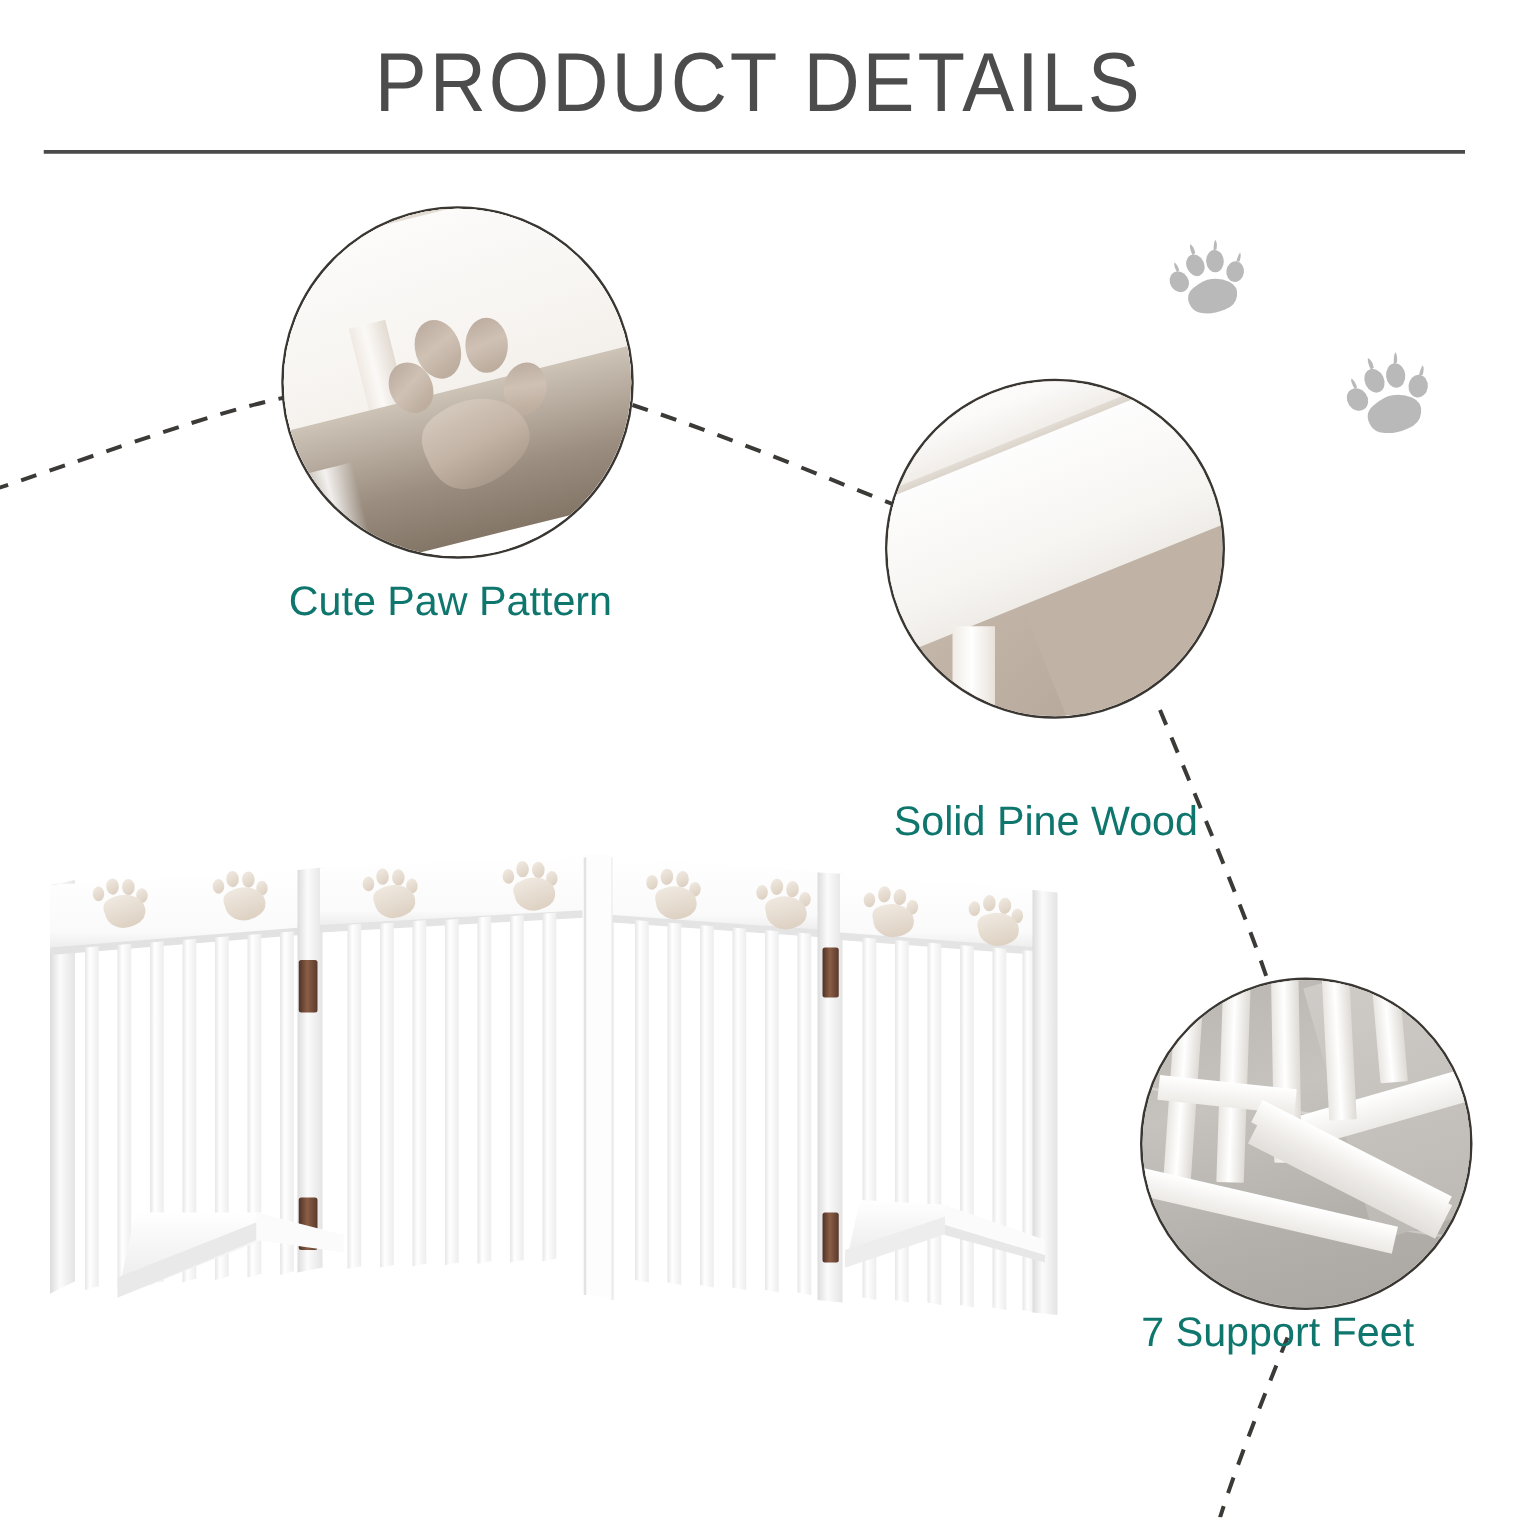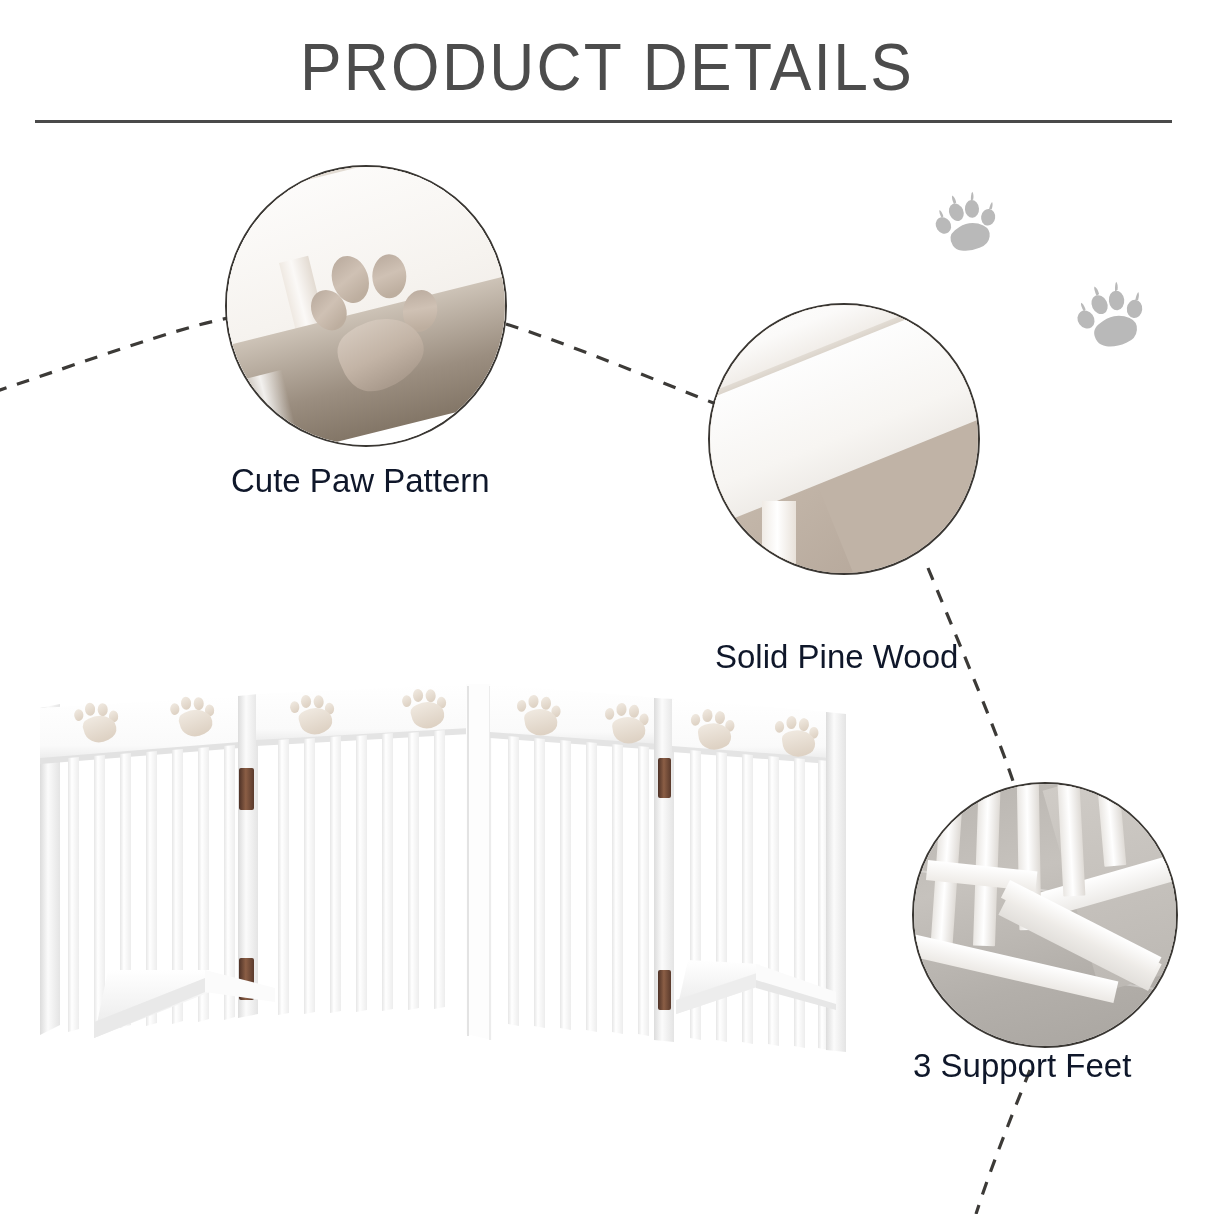--- a/index.html
+++ b/index.html
@@ -34,21 +34,21 @@
 
   
   .callout-circle{
     position:absolute;border-radius:50%;
     overflow:hidden;
     border:2px solid #3a3733;
     box-sizing:border-box;
   }
   .callout-label{
     position:absolute;
-    color:#0f172a;
+    color:#0f766e;
     font-size:33px;
     line-height:36px;
     font-weight:400;
     white-space:nowrap;
   }
 
   
   #callout-paw{left:225px;top:165px;width:282px;height:282px;}
   #callout-paw .bg{position:absolute;inset:0;background:#ffffff;}
   #callout-paw .band-top{
@@ -261,21 +261,21 @@
     <div class="slat" style="left:62px;top:-10px;height:172px;transform:rotate(2deg);"></div>
     <div class="slat" style="left:104px;top:-14px;height:160px;transform:rotate(-1deg);"></div>
     <div class="slat" style="left:146px;top:-18px;height:130px;transform:rotate(-3deg);"></div>
     <div class="slat" style="left:186px;top:-18px;height:100px;transform:rotate(-5deg);"></div>
 
     <div class="foot-cross"></div>
     <div class="foot-base"></div>
     <div class="foot-ramp2"></div>
     <div class="foot-ramp"></div>
   </div>
-  <div class="callout-label" style="left:913px;top:1048px;">3 Support Feet</div>
+  <div class="callout-label" style="left:913px;top:1048px;">7 Support Feet</div>
 
   <svg id="product-gate" viewBox="0 0 880 500" xmlns="http://www.w3.org/2000/svg">
     <defs>
       <linearGradient id="slatg" x1="0" y1="0" x2="1" y2="0">
         <stop offset="0" stop-color="#e6e6e6"></stop>
         <stop offset="0.35" stop-color="#ffffff"></stop>
         <stop offset="1" stop-color="#ededed"></stop>
       </linearGradient>
       <linearGradient id="slatg2" x1="0" y1="0" x2="1" y2="0">
         <stop offset="0" stop-color="#dcdcdc"></stop>

